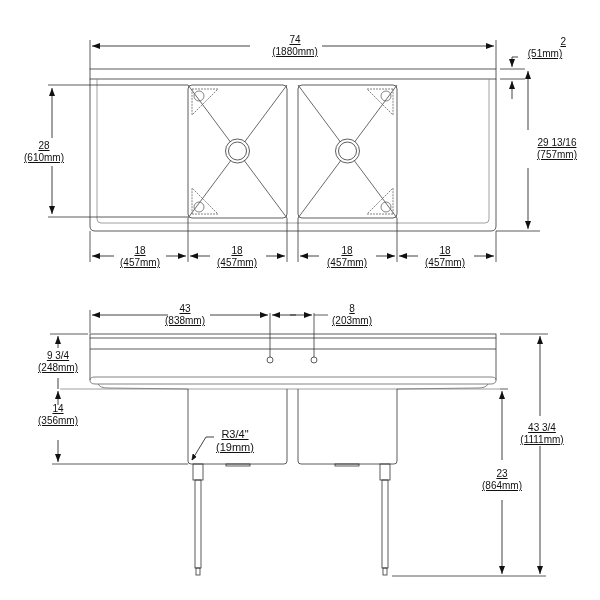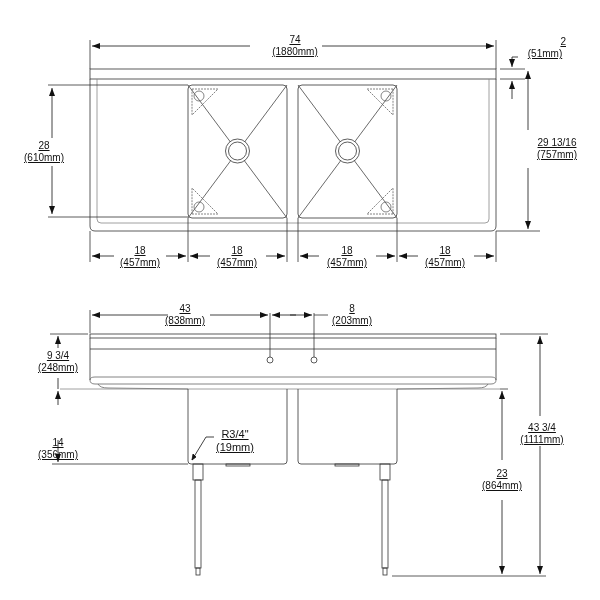--- a/index.html
+++ b/index.html
@@ -181,21 +181,21 @@
   <span>(838mm)</span>
 </div>
 <div class="lbl" style="left:322px;top:303px;width:60px;">
   <span>8</span>
   <span>(203mm)</span>
 </div>
 <div class="lbl" style="left:28px;top:350px;width:60px;">
   <span>9 3/4</span>
   <span>(248mm)</span>
 </div>
-<div class="lbl" style="left:28px;top:437px;width:60px;">
+<div class="lbl" style="left:28px;top:403px;width:60px;">
   <span>14</span>
   <span>(356mm)</span>
 </div>
 <div class="lbl" style="left:210px;top:428px;width:50px;font-size:11px;line-height:13px;">
   <span>R3/4"</span>
   <span>(19mm)</span>
 </div>
 <div class="lbl" style="left:472px;top:468px;width:60px;">
   <span>23</span>
   <span>(864mm)</span>

